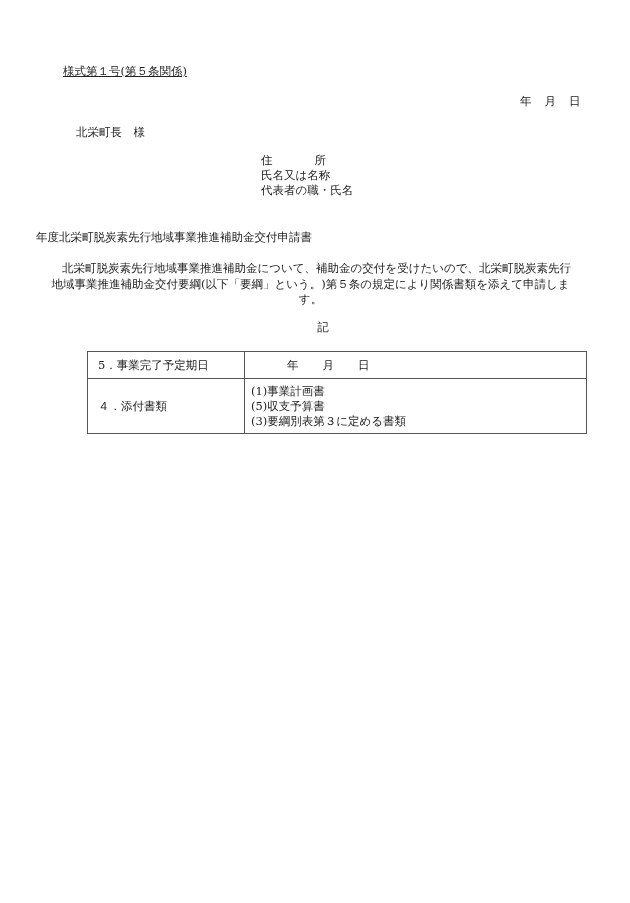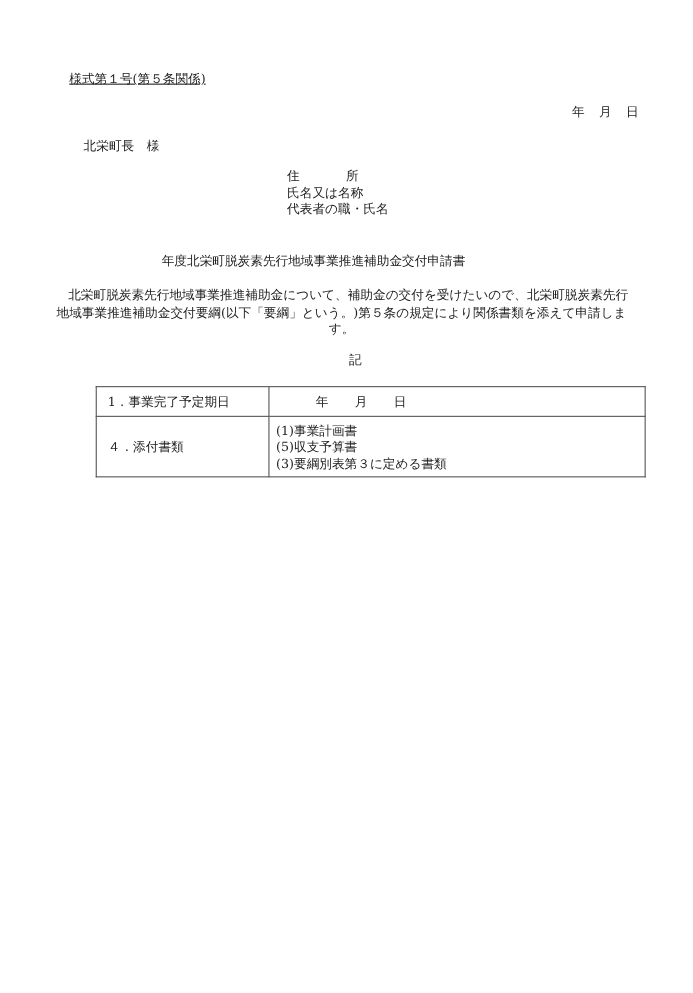--- a/index.html
+++ b/index.html
@@ -5,24 +5,24 @@
   html, body { margin: 0; padding: 0; background: #ffffff; }
   body {
     width: 630px; height: 903px; position: relative; overflow: hidden;
     font-family: "DejaVu Serif", "Liberation Serif", serif;
     color: #222222; font-size: 11.5px;
   }
   .abs { position: absolute; white-space: nowrap; line-height: 16px; }
   .form-no { left: 63px; top: 63px; text-decoration: underline; }
   .date-line { left: 520px; top: 93px; word-spacing: 0; }
   .date-line span { display: inline-block; }
-  .addressee { left: 76px; top: 124px; }
+  .addressee { left: 76px; top: 124px; font-family: Liberation Serif, serif; }
   .applicant { left: 261px; top: 153px; }
   .applicant div { line-height: 15px; }
-  .title { left: 0; width: 570px; text-align: center; top: 229px; }
+  .title { left: 0; width: 570px; top: 229px; padding-left: 36px; }
   .body-text { left: 48px; top: 261px; width: 525px; white-space: normal; line-height: 15.5px; text-align: center; }
   .ki { left: 0; width: 646px; text-align: center; top: 319px; }
   table.items {
     position: absolute; left: 87px; top: 351px; width: 500px;
     border-collapse: collapse; table-layout: fixed;
   }
   table.items td {
     border: 1.3px solid #555555; padding: 0 10px; height: 26px;
     vertical-align: middle; line-height: 15px;
   }
@@ -51,21 +51,21 @@
 
 <div class="abs body-text">
   <span class="gap" style="width:12px"></span><span>北栄町脱炭素先行地域事業推進補助金について、補助金の交付を受けたいので、北栄町脱炭素先行地域事業推進補助金交付要綱(以下「要綱」という。)第５条の規定により関係書類を添えて申請します。</span>
 </div>
 
 <div class="abs ki">記</div>
 
 <table class="items">
   <tbody>
   <tr>
-    <td class="label">1．事業完了予定期日</td>
+    <td class="label">5．事業完了予定期日</td>
     <td>
       <span style="padding-left:32px">年</span><span class="gap" style="width:24px"></span><span>月</span><span class="gap" style="width:24px"></span><span>日</span>
     </td>
   </tr>
   <tr class="tall">
     <td class="label">４．添付書類</td>
     <td style="padding-left:6px">
       <div>(1)事業計画書</div>
       <div>(5)収支予算書</div>
       <div>(3)要綱別表第３に定める書類</div>

